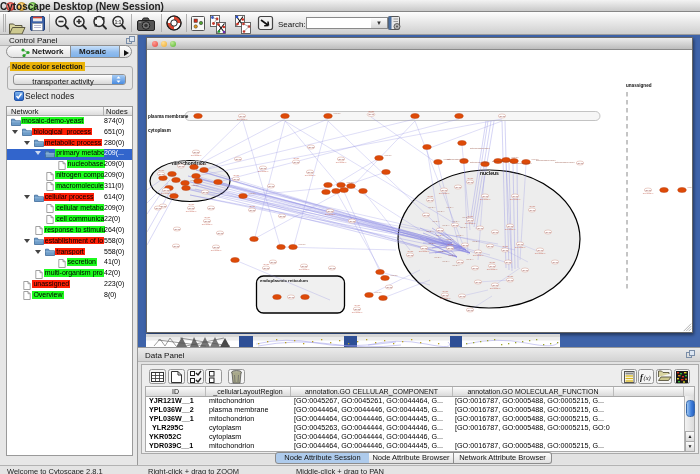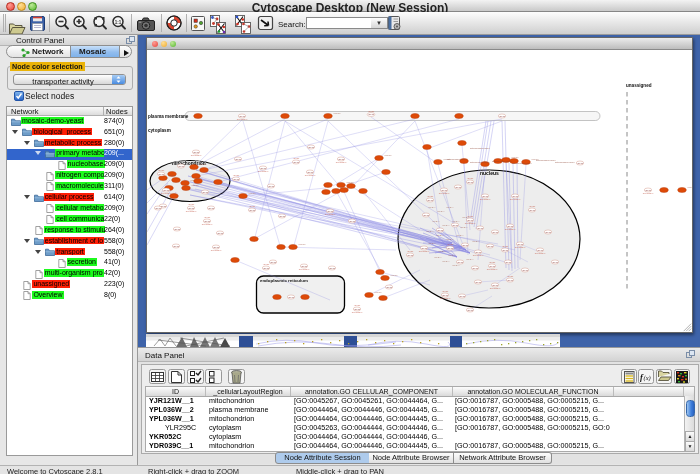--- a/index.html
+++ b/index.html
@@ -3,30 +3,30 @@
 <meta charset="utf-8">
 <style>
 html,body{margin:0;padding:0;}
 svg{display:block;}
 body{width:700px;height:474px;font-family:"Liberation Sans",sans-serif;background:#fff;overflow:hidden;}
 #app{position:relative;width:700px;height:474px;background:#e5e5e5;overflow:hidden;}
 .abs{position:absolute;}
 
 #titlebar{left:0;top:0;width:700px;height:11px;background:linear-gradient(#f3f3f3,#c9c9c9);border-bottom:1px solid #868686;}
 .tl{position:absolute;top:2px;width:7px;height:7px;border-radius:50%;}
-#title{position:absolute;top:1px;left:0;width:700px;text-align:center;font-size:12px;font-weight:bold;color:#222;}
+#title{position:absolute;top:1px;left:0;width:700px;font-size:10px;font-weight:bold;color:#222;}
 
 #toolbar{left:0;top:12px;width:700px;height:22px;background:linear-gradient(#fdfdfd,#cfcfcf);border-bottom:1px solid #9a9a9a;}
 .tsep{position:absolute;top:2px;height:18px;width:1px;background:#b0b0b0;}
 #searchlbl{position:absolute;left:278px;top:8px;font-size:8px;color:#111;}
 #searchbox{position:absolute;left:306px;top:5px;width:65px;height:10px;background:#fff;border:1px solid #8a8a8a;}
 #searchdrop{position:absolute;left:371px;top:5px;width:16px;height:10px;background:linear-gradient(#fefefe,#d5d5d5);border:1px solid #8a8a8a;border-left:none;font-size:6px;text-align:center;line-height:10px;color:#333;}
 
 #cpanel{left:0;top:35px;width:137px;height:430px;background:#e7e7e7;border-right:1px solid #9a9a9a;}
-#cphead{position:absolute;left:0;top:0;width:137px;height:11px;background:linear-gradient(#e9e9e9,#d4d4d4);border-bottom:1px solid #b5b5b5;font-size:8px;color:#111;padding-left:16px;line-height:11px;box-sizing:border-box;}
+#cphead{position:absolute;left:0;top:0;width:137px;height:11px;background:linear-gradient(#e9e9e9,#d4d4d4);border-bottom:1px solid #b5b5b5;font-size:8px;color:#111;padding-left:9px;line-height:11px;box-sizing:border-box;}
 #tabs{position:absolute;left:6px;top:10px;width:124px;height:11px;border:1px solid #8e8e8e;border-radius:7px;background:linear-gradient(#fefefe,#e3e3e3);overflow:hidden;}
 #tabmosaic{position:absolute;left:63px;top:0;width:48px;height:11px;background:linear-gradient(#c7e0fa 0%,#92bdee 55%,#7fb2ea 100%);border-left:1px solid #8e8e8e;border-right:1px solid #8e8e8e;}
 #tabs .tabtext{font-size:8px;font-weight:bold;color:#1a1a1a;}
 #groupbox{position:absolute;left:7px;top:31px;width:124px;height:22px;border:1px solid #adadad;border-radius:3px;}
 #grouplbl{position:absolute;left:10px;top:27px;font-size:7.2px;font-weight:bold;color:#111;background:#eab308;padding:0 2px;}
 #dropdown{position:absolute;left:13px;top:39px;width:113px;height:11px;background:linear-gradient(#ffffff,#d8d8d8);border:1px solid #909090;border-radius:3px;box-sizing:border-box;}
 #dropcap{position:absolute;right:0;top:0;width:13px;height:9px;border-radius:0 2px 2px 0;background:linear-gradient(#a8cdf4,#4a8ce0);}
 #droptext{position:absolute;left:0;top:1.5px;width:98px;text-align:center;font-size:7.5px;color:#111;}
 #checkbox{position:absolute;left:14px;top:56px;width:8px;height:8px;border-radius:2px;background:linear-gradient(#7db3ec,#2a66c9);border:1px solid #2255a8;}
 #checklbl{position:absolute;left:25px;top:56px;font-size:8.5px;color:#111;}
@@ -915,21 +915,21 @@
               <div style="left:148px;width:157px;">[GO:0044464, GO:0044446, GO:0044445, G...</div>
               <div style="left:309px;width:155px;">[GO:0016787, GO:0005488, GO:0005215, G...</div>
             </div>
 <div class="drow" style="top:27.8px;">
               <div style="left:3px;width:56px;font-weight:bold;">YPL036W__1</div>
               <div style="left:63px;width:80px;">mitochondrion</div>
               <div style="left:148px;width:157px;">[GO:0044464, GO:0044446, GO:0044445, G...</div>
               <div style="left:309px;width:155px;">[GO:0016787, GO:0005488, GO:0005215, G...</div>
             </div>
 <div class="drow" style="top:36.7px;">
-              <div style="left:19px;width:56px;font-weight:normal;">YLR295C</div>
+              <div style="left:6px;width:56px;font-weight:bold;">YLR295C</div>
               <div style="left:63px;width:80px;">cytoplasm</div>
               <div style="left:148px;width:157px;">[GO:0045263, GO:0044444, GO:0044446, G...</div>
               <div style="left:309px;width:155px;">[GO:0016787, GO:0005488, GO:0005215, GO:0003824, G...</div>
             </div>
 <div class="drow" style="top:45.6px;">
               <div style="left:3px;width:56px;font-weight:bold;">YKR052C</div>
               <div style="left:63px;width:80px;">cytoplasm</div>
               <div style="left:148px;width:157px;">[GO:0044464, GO:0044444, GO:0044446, G...</div>
             </div>
 <div class="drow" style="top:54.5px;">

